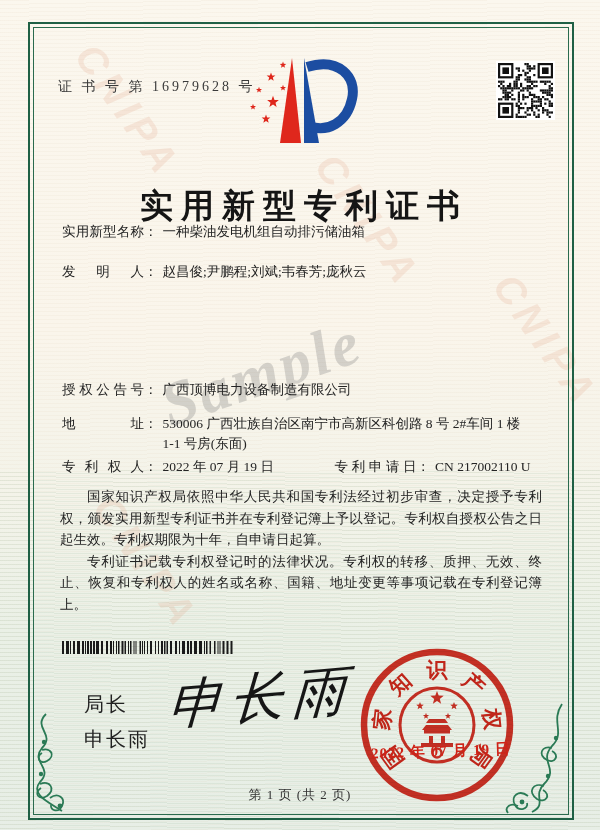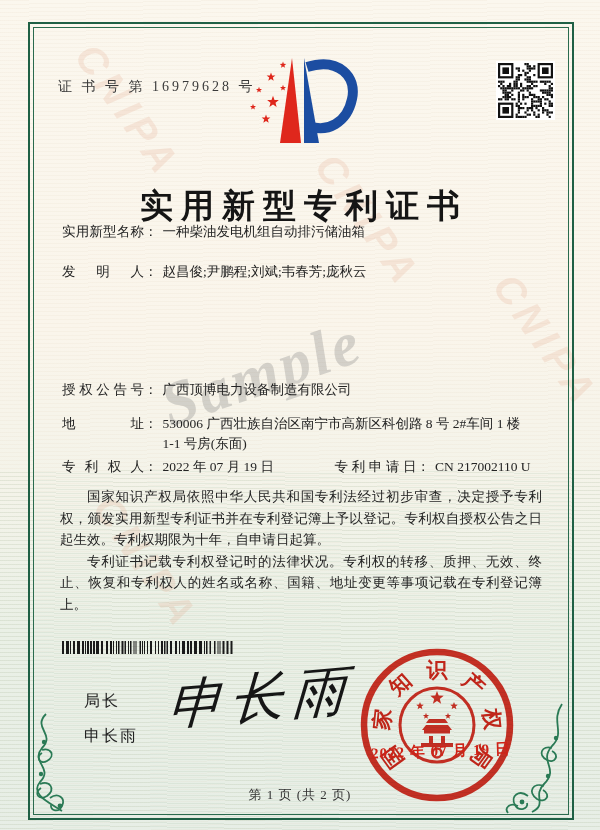--- a/index.html
+++ b/index.html
@@ -29,21 +29,21 @@
   .row{position:absolute;left:62px;width:482px;font-size:13.5px;color:#242424;line-height:1.45;}
   .lbl{display:inline-block;width:82px;text-align:justify;text-align-last:justify;vertical-align:top;}
   .colon{display:inline-block;vertical-align:top;margin-right:5px;}
   .val{display:inline-block;width:372px;vertical-align:top;}
   .gval{display:inline-block;width:172px;vertical-align:top;}
   .gval2{display:inline-block;vertical-align:top;}
   .notice{position:absolute;left:60px;top:486px;width:482px;font-size:13.5px;line-height:21.5px;
     text-align:justify;color:#242424;}
   .notice p{margin:0;text-indent:2em;}
   .barcode{position:absolute;left:62px;top:641px;width:172px;height:13px;}
-  .sig-label{position:absolute;left:84px;font-size:16px;letter-spacing:2px;color:#222;
+  .sig-label{position:absolute;left:84px;font-size:20px;letter-spacing:2px;color:#222;
     font-family:Liberation Sans, sans-serif;}
   .sig-script{position:absolute;left:168px;top:662px;font-size:54px;color:#161616;
     font-style:italic;letter-spacing:8px;transform:rotate(-5deg) skewX(-8deg);
     font-family:"Liberation Serif","DejaVu Serif",serif;}
   .seal{position:absolute;left:352px;top:640px;width:170px;height:170px;mix-blend-mode:multiply;}
   .seal-date{position:absolute;left:366px;top:742px;width:150px;text-align:center;
     font-size:15px;font-weight:bold;color:#cf2317;letter-spacing:1px;transform:rotate(-2deg);}
   .footer{position:absolute;left:0;right:0;top:786px;text-align:center;font-size:13px;
     letter-spacing:1px;color:#333;}
   .flourish{position:absolute;pointer-events:none;}

